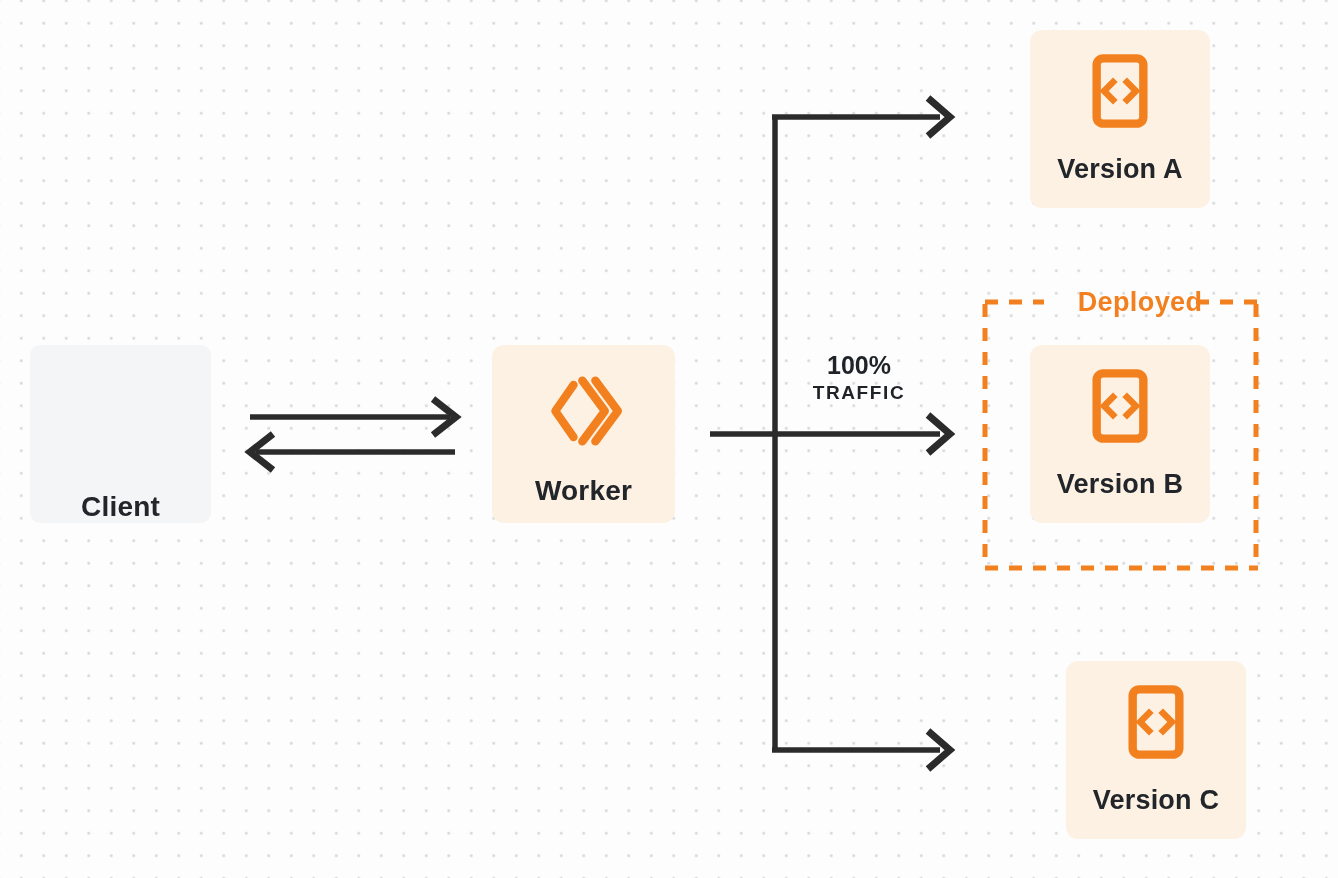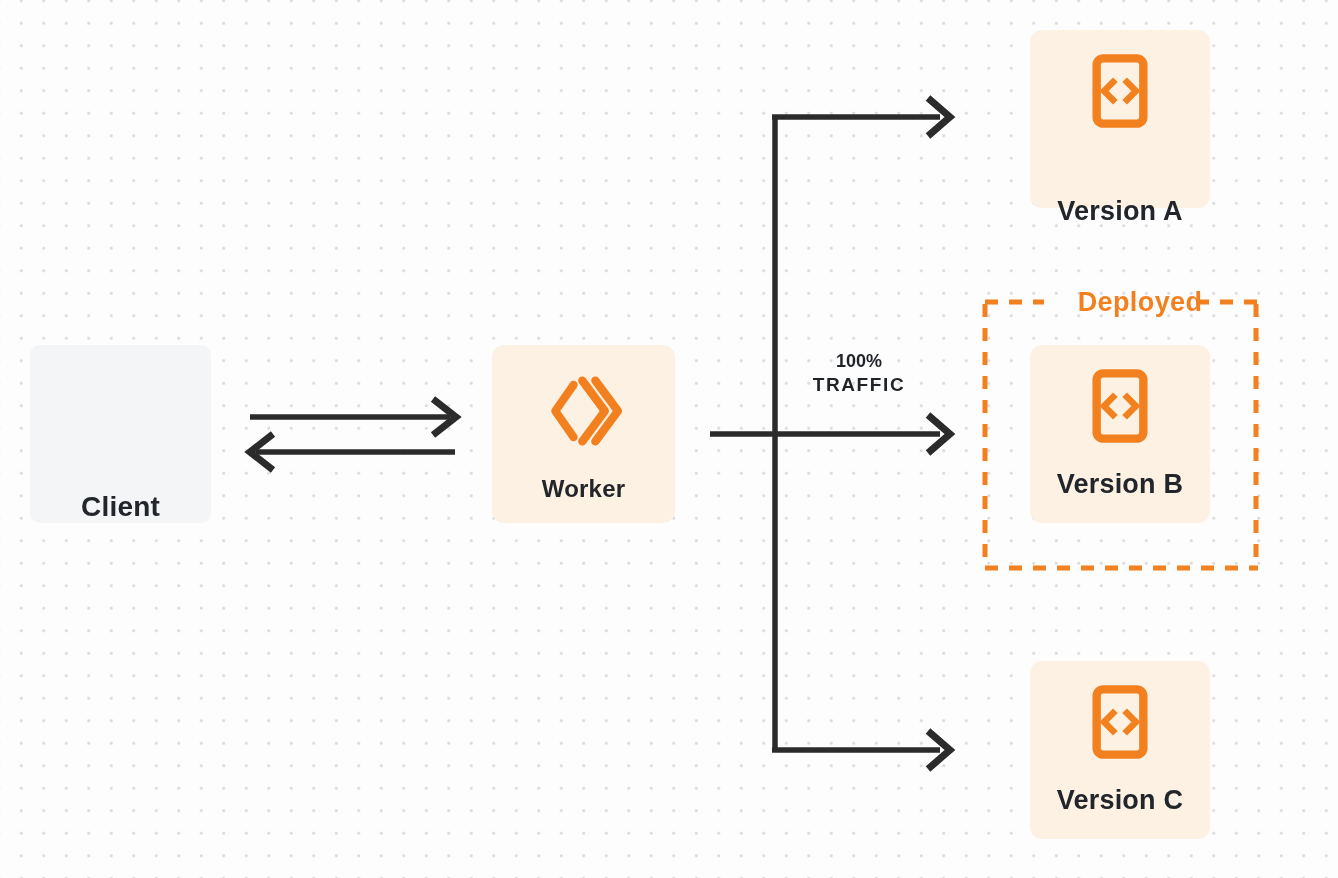--- a/index.html
+++ b/index.html
@@ -42,41 +42,41 @@
     justify-content: flex-end;
   }
   .client-node .node-label { font-size: 28px; }
   .worker-node {
     left: 492px; top: 345px;
     width: 183px; height: 178px;
     background: #fcf1e2;
     border-radius: 12px;
     padding-top: 28px;
   }
-  .worker-node .node-label { font-size: 24px; margin-top: 22px; }
+  .worker-node .node-label { font-size: 28px; margin-top: 22px; }
   .version-node {
     left: 1030px;
     width: 180px; height: 178px;
     background: #fcf1e2;
     border-radius: 12px;
     padding-top: 23px;
   }
   .version-node .node-label { font-size: 27px; margin-top: 21px; }
-  .version-a { top: 30px; gap: 42px; }
+  .version-a { top: 30px; }
   .version-b { top: 345px; }
-  .version-c { top: 661px; }
+  .version-c { top: 661px; margin-left: 36px; }
   .traffic-label {
     position: absolute;
     left: 785px; top: 351px;
     width: 148px;
     text-align: center;
     color: #1f2328;
     font-weight: bold;
   }
-  .traffic-percent { font-size: 18px; }
+  .traffic-percent { font-size: 25px; }
   .traffic-word { font-size: 19px; letter-spacing: 1.6px; margin-top: 2px; }
   .deployed-label {
     position: absolute;
     left: 1140px; top: 302px;
     transform: translate(-50%, -50%);
     color: #f2801f;
     font-weight: bold;
     font-size: 27px;
     letter-spacing: 0.4px;
     white-space: nowrap;

